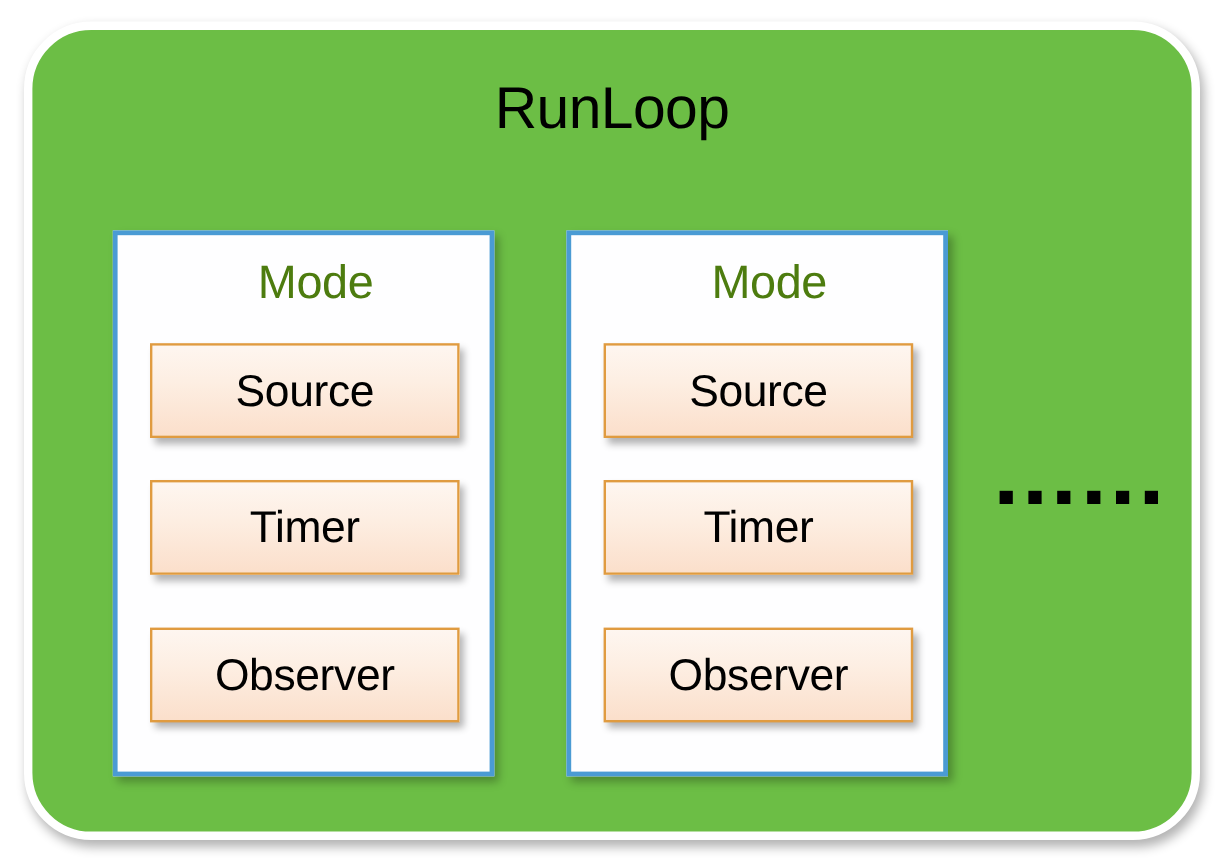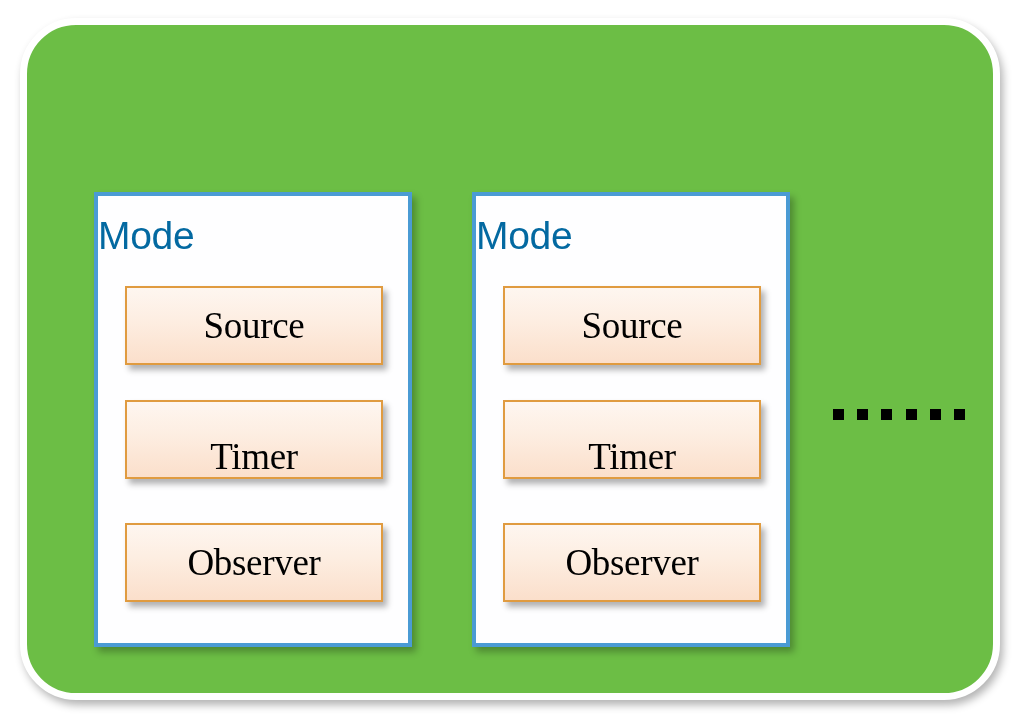--- a/index.html
+++ b/index.html
@@ -58,47 +58,47 @@
     box-sizing: border-box;
     background: #fefeff;
     border: 4px solid #4A9BD4;
     box-shadow: 4px 5px 7px rgba(0,0,0,0.28);
   }
   .mode-box.mode-1 { left: 67px; }
   .mode-box.mode-2 { left: 445px; }
 
   .mode-title {
     position: absolute;
-    left: 0;
+    left: 10px;
     top: 17px;
     width: 100%;
+    text-align: center;
     font-size: 39px;
     line-height: 46px;
-    color: #0369a1;
+    color: #4d7c0f;
     letter-spacing: -0.3px;
     white-space: nowrap;
   }
 
   
   .item-box {
     position: absolute;
     left: 27px;
     width: 258px;
     height: 79px;
     box-sizing: border-box;
     border: 2px solid #E09B40;
     background: linear-gradient(to bottom, #FEF6F0 0%, #FDEEE2 42%, #FBDFCB 100%);
     box-shadow: 4px 5px 6px rgba(0,0,0,0.30);
     display: flex;
     align-items: center;
     justify-content: center;
-    font-family: Liberation Serif, serif;
   }
   .item-box.slot-0 { top: 90px; }
-  .item-box.slot-1 { top: 204px; align-items: flex-end; }
+  .item-box.slot-1 { top: 204px; }
   .item-box.slot-2 { top: 327px; }
 
   .item-label {
     font-size: 37px;
     line-height: 40px;
     color: #000000;
     letter-spacing: -0.3px;
     white-space: nowrap;
   }
 
@@ -120,20 +120,21 @@
     flex: 0 0 auto;
   }
 </style>
 </head>
 <body>
 
 <div id="canvas">
 
   <div class="runloop-panel">
 
+    <div class="runloop-title">RunLoop</div>
 
     <div class="mode-box mode-1">
       <div class="mode-title">Mode</div>
 
       <div class="item-box slot-0">
         <span class="item-label">Source</span>
       </div>
 
       <div class="item-box slot-1">
         <span class="item-label">Timer</span>

